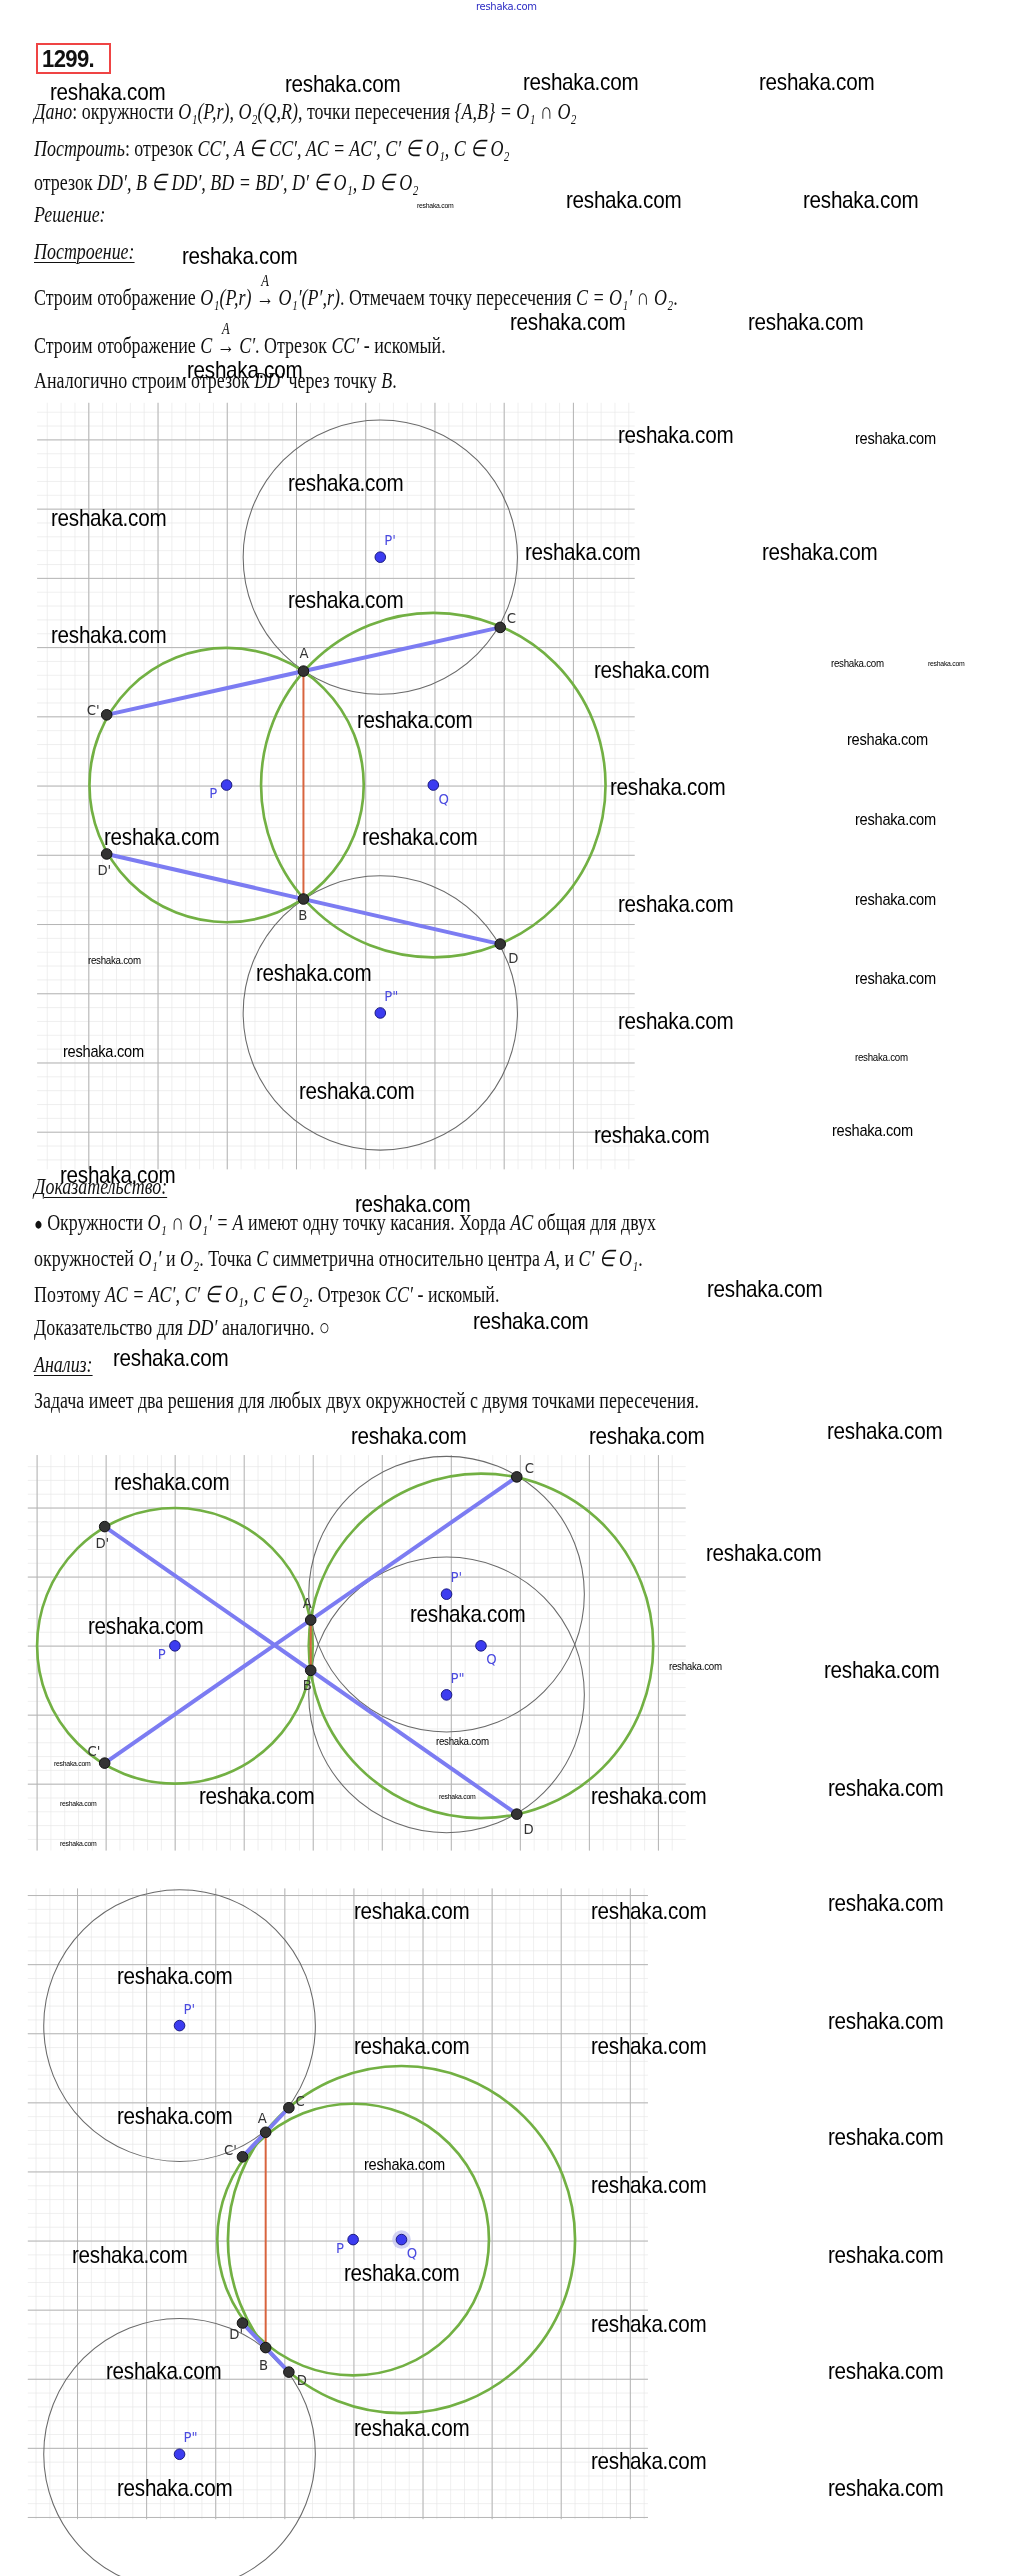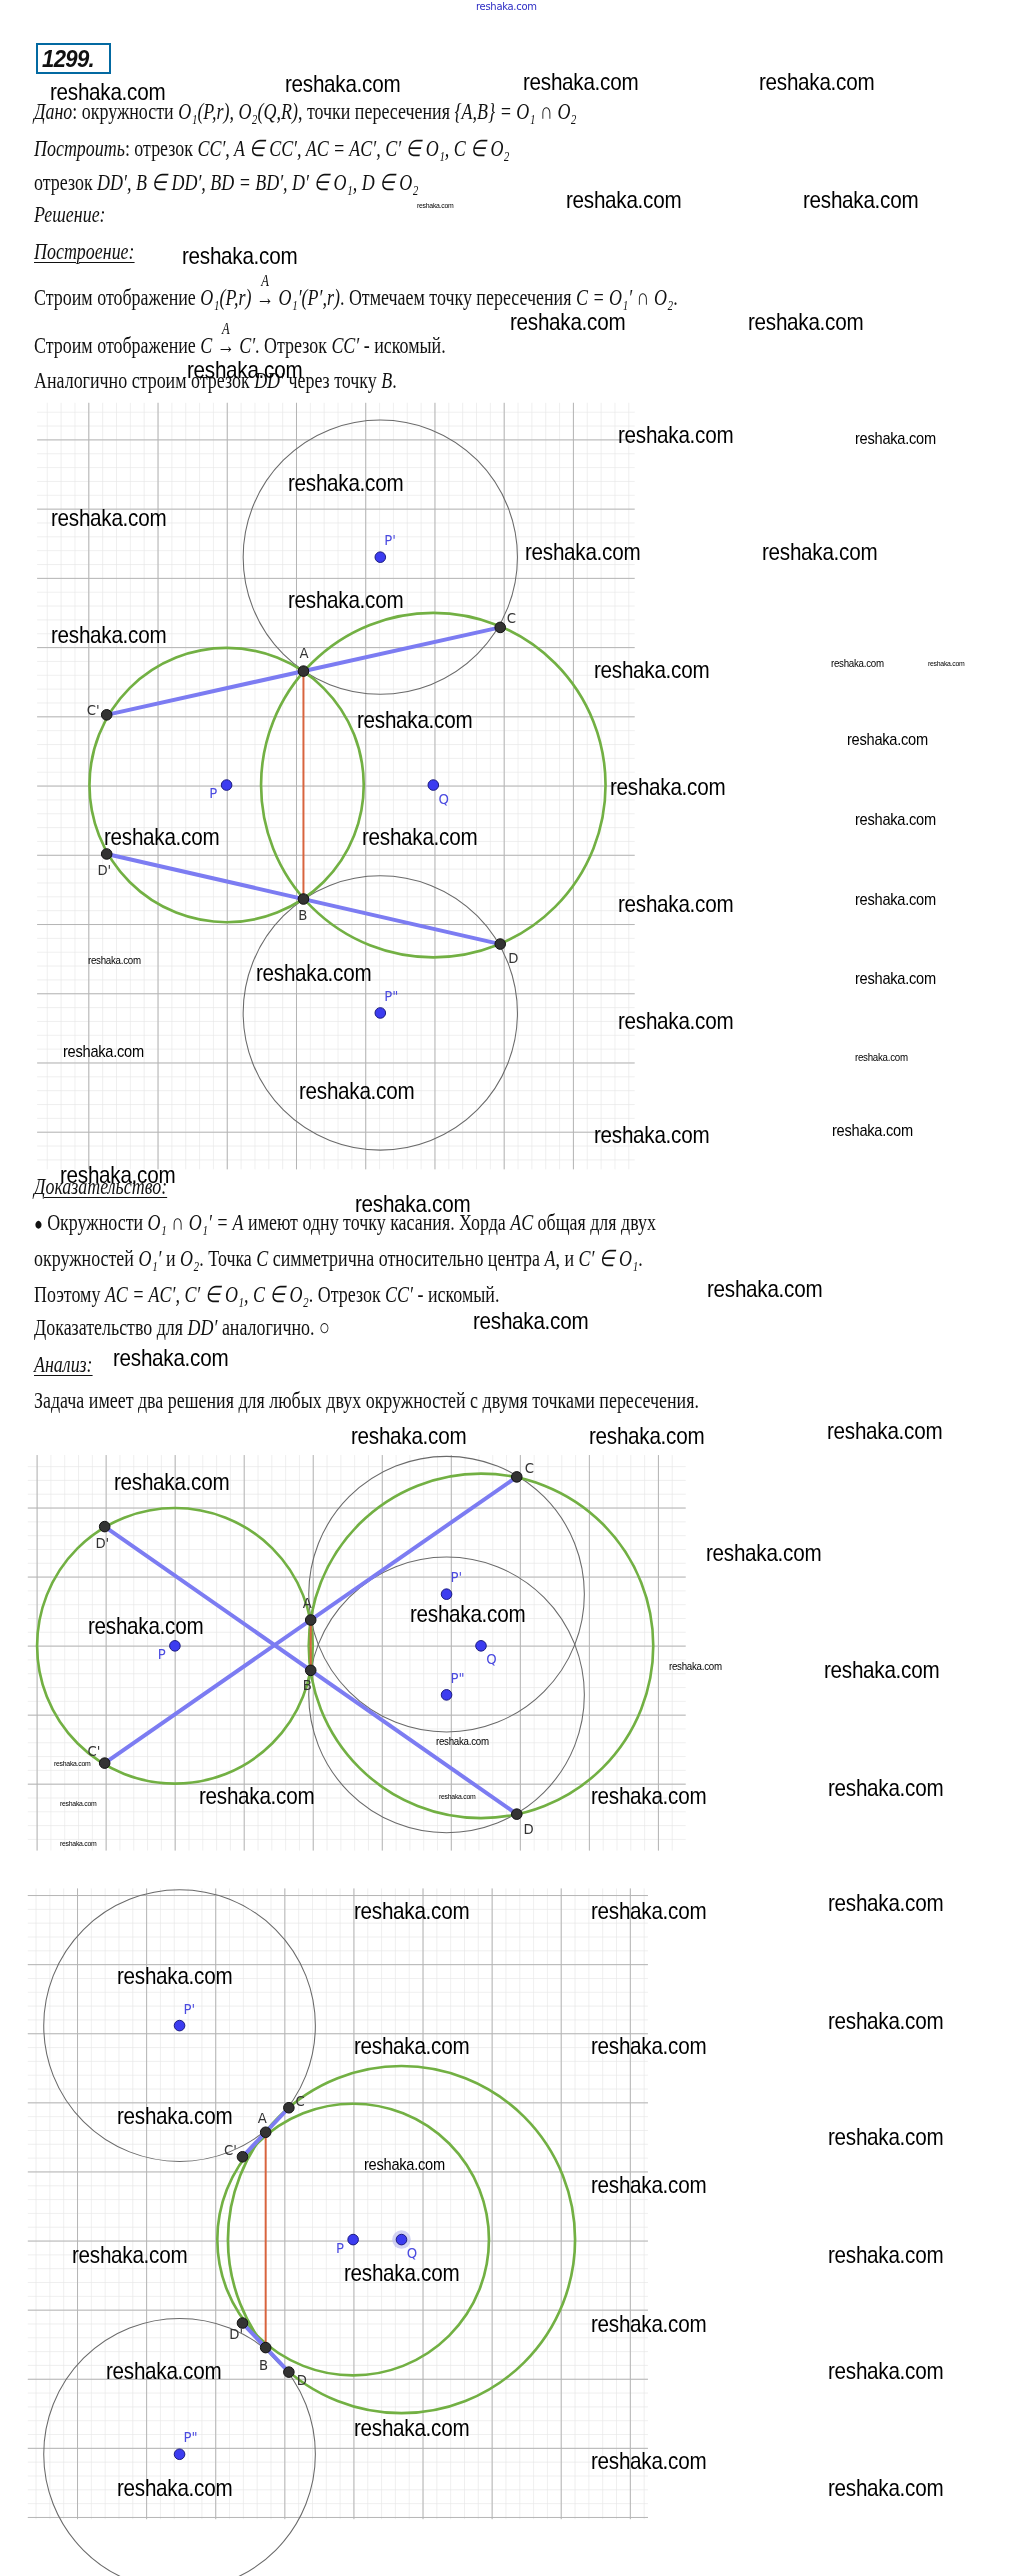--- a/index.html
+++ b/index.html
@@ -1,19 +1,19 @@
 <!DOCTYPE html>
 <html style="font-size:10.6px"><head>
 <meta charset="utf-8">
 <style>
   html, body { margin: 0; padding: 0; background: #ffffff; }
   body { width: 1015px; height: 2576px; position: relative; overflow: hidden; font-family: "Liberation Serif", serif; color: #111; }
   .abs { position: absolute; white-space: nowrap; }
   .top-wm { left: 476px; top: 1.3px; font-family: "DejaVu Sans", sans-serif; font-size: 10px; color: #2c2cc4; letter-spacing: -0.3px; }
-  .num-box { left: 36px; top: 43px; width: 71px; height: 27px; border: 2px solid #0369a1; box-sizing: content-box; font-style: italic; }
+  .num-box { left: 36px; top: 43px; width: 71px; height: 27px; border: 2px solid #ef4444; box-sizing: content-box; }
   .num-box span { position: absolute; left: 4px; top: 0px; font-family: "Liberation Sans", sans-serif; font-weight: bold; font-size: 24px; line-height: 28px; letter-spacing: -0.7px; transform: scaleX(0.92); transform-origin: left; }
   .line { font-size: 23px; line-height: 26.5px; transform: scaleX(0.78); transform-origin: left bottom; left: 34px; }
   .it { font-style: italic; }
   .u { text-decoration: underline; text-decoration-thickness: 1.3px; text-underline-offset: 3.3px; }
   .m { font-style: italic; }
   .arrow-wrap { position: relative; display: inline-block; }
   .arrow-wrap .over { position: absolute; left: 50%; top: -17px; transform: translateX(-50%); font-size: 0.7em; font-style: italic; }
   .wm { font-family: "Liberation Sans", sans-serif; color: #000; letter-spacing: -0.3px; transform: scaleX(0.86); transform-origin: left; }
   .wm-L { font-size: 24px; }
   .wm-M { font-size: 17px; }

